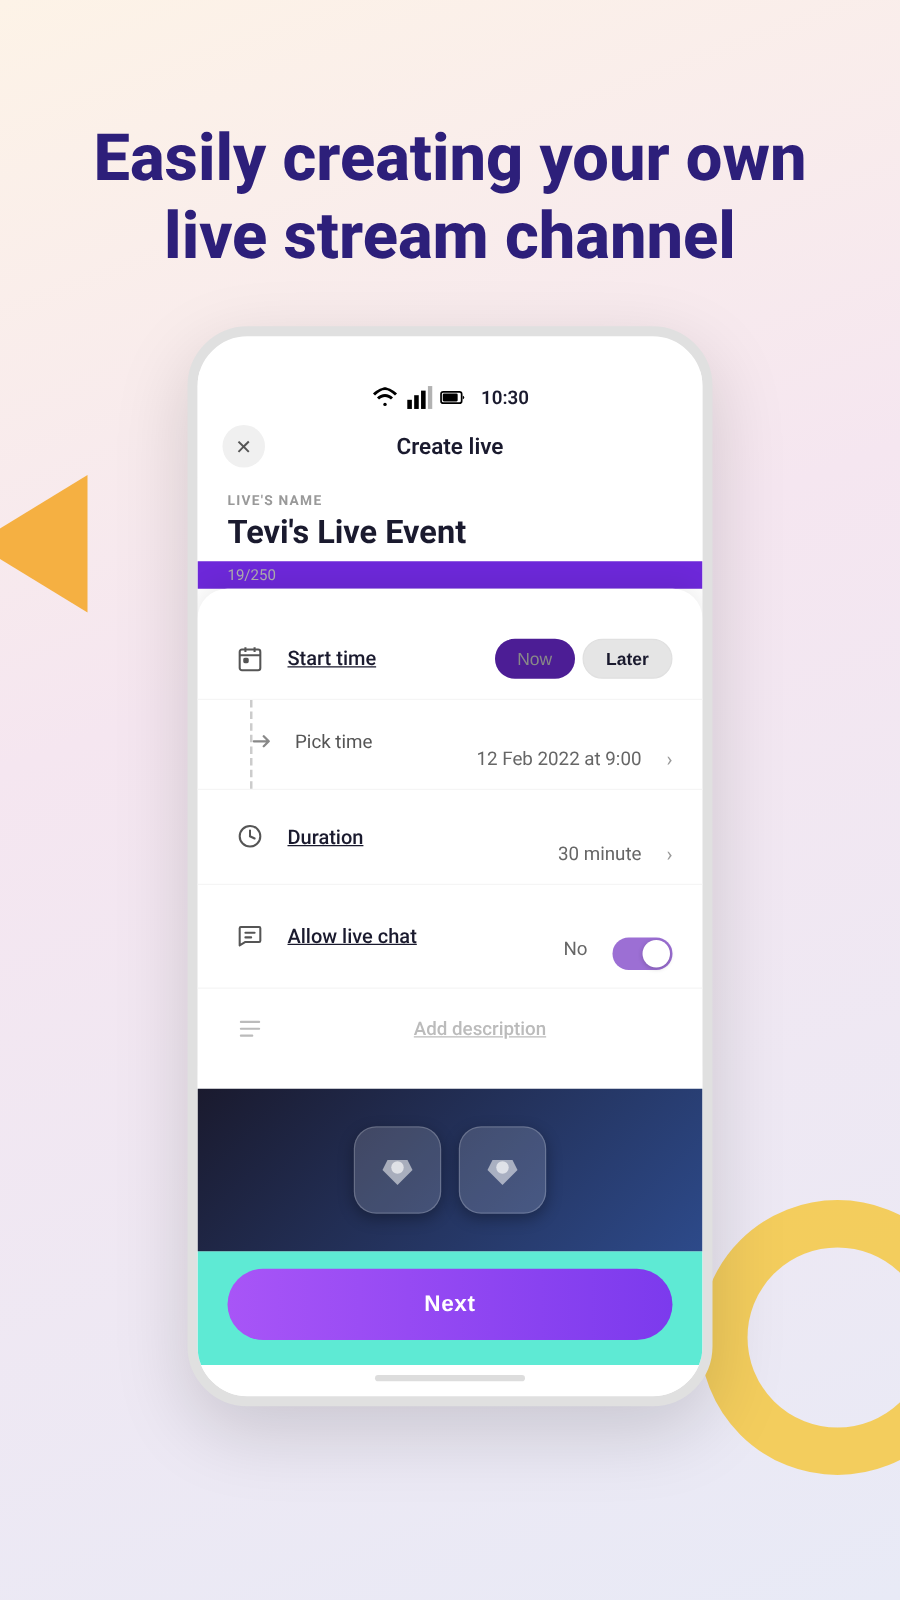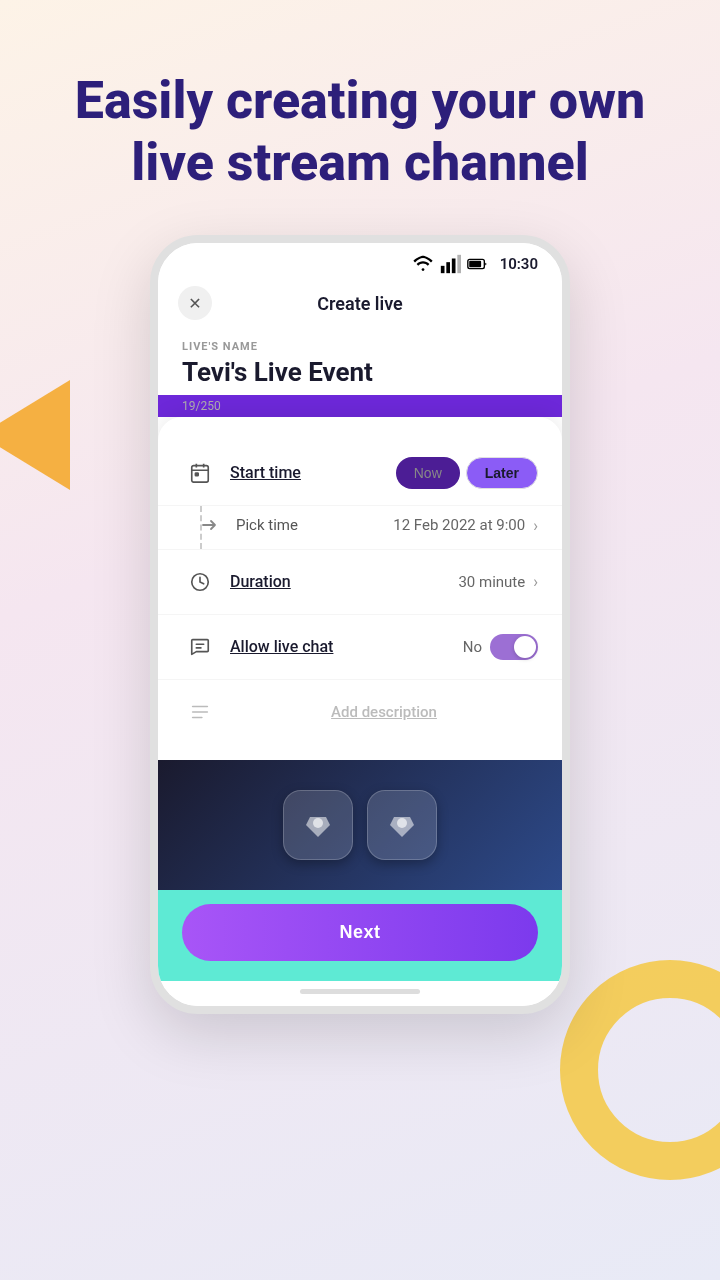--- a/index.html
+++ b/index.html
@@ -34,21 +34,21 @@
       width: 220px;
       height: 220px;
       border-radius: 50%;
       border: 38px solid #f5c842;
       opacity: 0.85;
     }
 
     
     .hero-text {
       text-align: center;
-      padding: 70px 60px 30px;
+      padding: 96px 60px 30px;
       position: relative;
       z-index: 2;
     }
 
     .hero-title {
       font-size: 52px;
       font-weight: 800;
       color: #2d1f7a;
       line-height: 1.2;
     }
@@ -68,25 +68,26 @@
       border-radius: 48px;
       border: 8px solid #e0e0e0;
       box-shadow: 0 20px 60px rgba(0,0,0,0.15);
       overflow: hidden;
       position: relative;
     }
 
     
     .status-bar {
       display: flex;
-      justify-content: flex-end;
+      justify-content: center;
       align-items: center;
       padding: 10px 24px 4px;
       background: #fff;
       gap: 6px;
+      margin-top: 28px;
     }
 
     .status-time {
       font-size: 15px;
       font-weight: 600;
       color: #1a1a2e;
       margin-left: 6px;
     }
 
     .status-icons {
@@ -192,22 +193,22 @@
       font-weight: 500;
       color: #1a1a2e;
       margin-left: 12px;
       text-decoration: underline;
     }
 
     .row-value {
       font-size: 15px;
       color: #666;
       display: flex;
-      align-items: center;
-      gap: 8px;
+      gap: 20px;
+      margin-top: 28px;
     }
 
     
     .time-buttons {
       display: flex;
       gap: 6px;
     }
 
     .time-btn {
       padding: 7px 18px;
@@ -218,21 +219,21 @@
       border: none;
       outline: none;
     }
 
     .time-btn-inactive {
       background: #4c1d95;
       color: #888;
     }
 
     .time-btn-active {
-      background: #8b5cf6;
+      background: #e5e5e5;
       color: #1a1a2e;
       font-weight: 700;
       border: 1.5px solid #e0e0e0;
     }
 
     
     .pick-time-row {
       display: flex;
       align-items: center;
       padding: 10px 24px 14px 28px;

